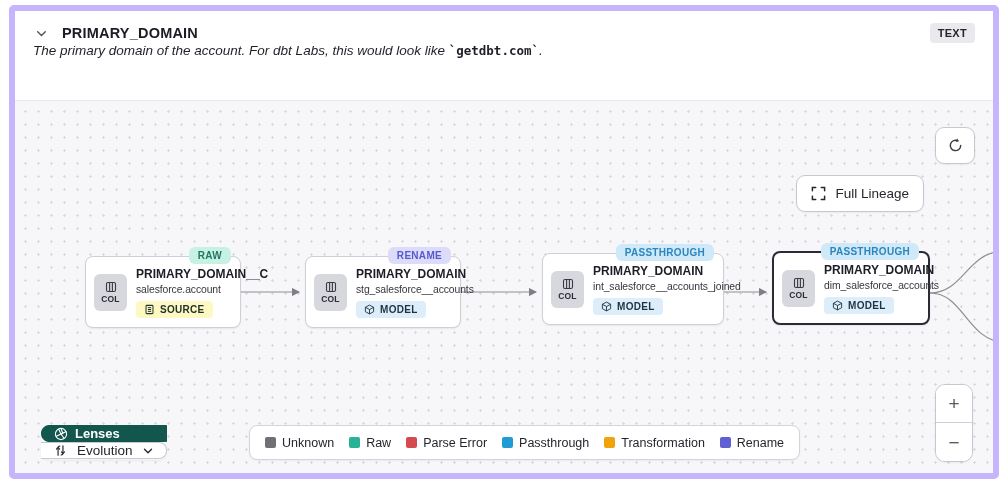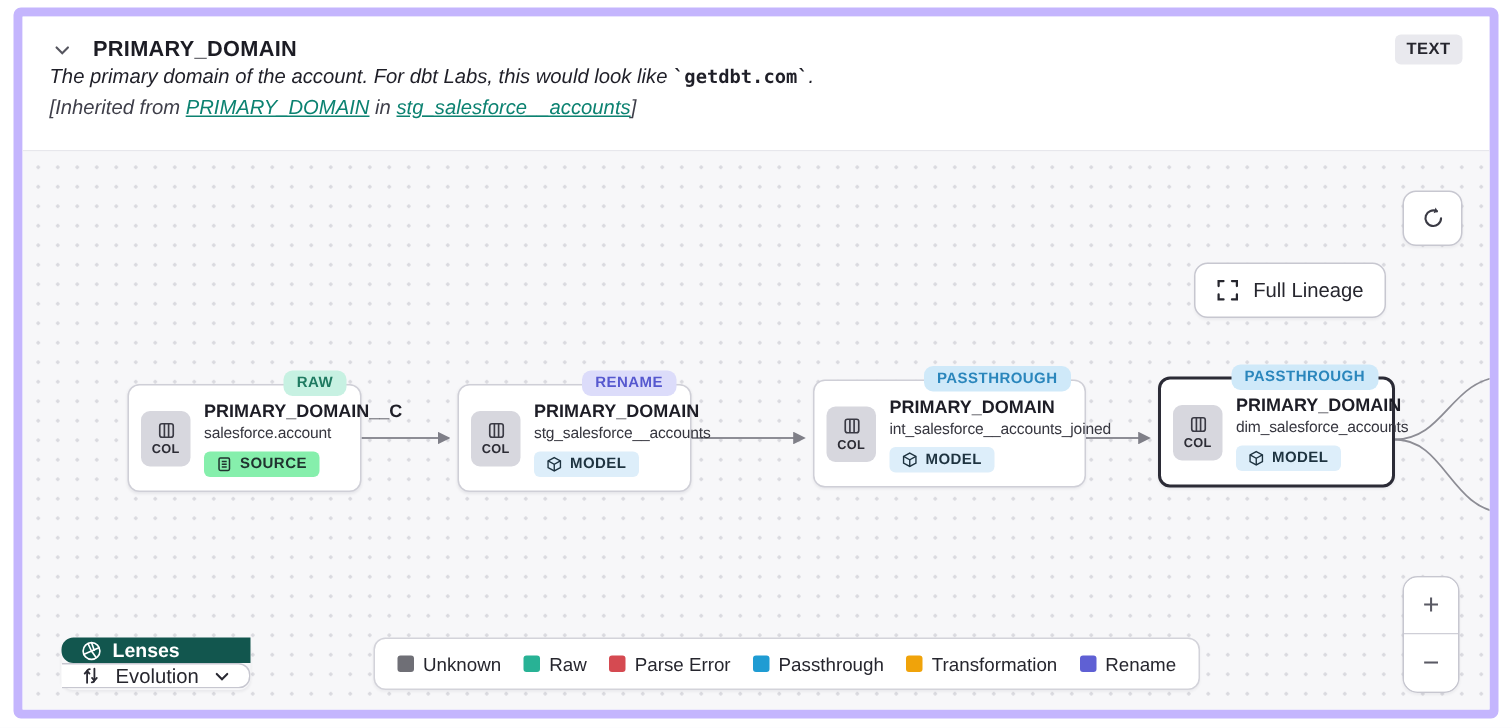--- a/index.html
+++ b/index.html
@@ -37,21 +37,21 @@
   .node-status { position: absolute; top: -10px; right: 9px; font-size: 10px; font-weight: 700;
     padding: 3px 9px; border-radius: 6px; letter-spacing: .3px; white-space: nowrap; }
   .col-chip { flex: 0 0 auto; width: 33px; height: 37px; background: #d7d7de; border-radius: 6px;
     display: flex; flex-direction: column; align-items: center; justify-content: center; gap: 1px; }
   .col-chip .col-label { font-size: 8.5px; font-weight: 700; color: #2c2c35; letter-spacing: .2px; }
   .node-text { display: flex; flex-direction: column; align-items: flex-start; min-width: 0; }
   .node-title { font-size: 12px; font-weight: 700; color: #1d1d26; white-space: nowrap; }
   .node-subtitle { font-size: 10.4px; color: #36363f; margin-top: 3px; white-space: nowrap; letter-spacing: -0.1px; }
   .type-badge { display: inline-flex; align-items: center; gap: 5px; margin-top: 6px;
     font-size: 10px; font-weight: 700; color: #20332f; padding: 3px 8px; border-radius: 4px; letter-spacing: .3px; }
-  .type-badge.source { background: #86efac; }
+  .type-badge.source { background: #fef9c3; }
   .type-badge.model { background: #ddeefa; color: #1e3340; }
 
   
   .canvas-actions { position: absolute; top: 26px; right: 28px; display: flex; gap: 11px; }
   .btn-full { display: inline-flex; align-items: center; gap: 9px; background: #fff;
     border: 1px solid #c7c7d0; border-radius: 9px; padding: 0 14px; height: 37px;
     font-size: 13.5px; color: #26262e; cursor: pointer; box-shadow: 0 1px 2px rgba(20,20,40,.05); margin-top: 48px; }
   .btn-refresh { width: 40px; height: 37px; background: #fff; border: 1px solid #c7c7d0;
     border-radius: 9px; display: inline-flex; align-items: center; justify-content: center;
     cursor: pointer; box-shadow: 0 1px 2px rgba(20,20,40,.05); }
@@ -89,21 +89,20 @@
     <div class="title-row">
       <button class="chev-btn">
         <svg width="13" height="13" viewBox="0 0 12 12">
             <path d="M2.5 4.3 L6 7.8 L9.5 4.3" stroke="#55555e" stroke-width="1.3" fill="none" stroke-linecap="round"></path>
           </svg>
       </button>
       <span class="col-title">PRIMARY_DOMAIN</span>
       <span class="text-badge">TEXT</span>
     </div>
     <p class="desc"><span>The primary domain of the account. For dbt Labs, this would look like </span><code>`getdbt.com`</code><span>.</span></p>
-    <p class="inherited"><span>[Inherited from </span><a>PRIMARY_DOMAIN</a><span> in </span><a>stg_salesforce__accounts</a><span>]</span></p>
   </div>
 
   <div class="canvas">
 
     <svg class="edges" width="988" height="383">
       <defs>
         <marker id="arrow" markerWidth="7" markerHeight="7" refX="6" refY="3.5" orient="auto">
           <path d="M0,0 L7,3.5 L0,7 Z" fill="#7f7f88"></path>
         </marker>
       </defs>

